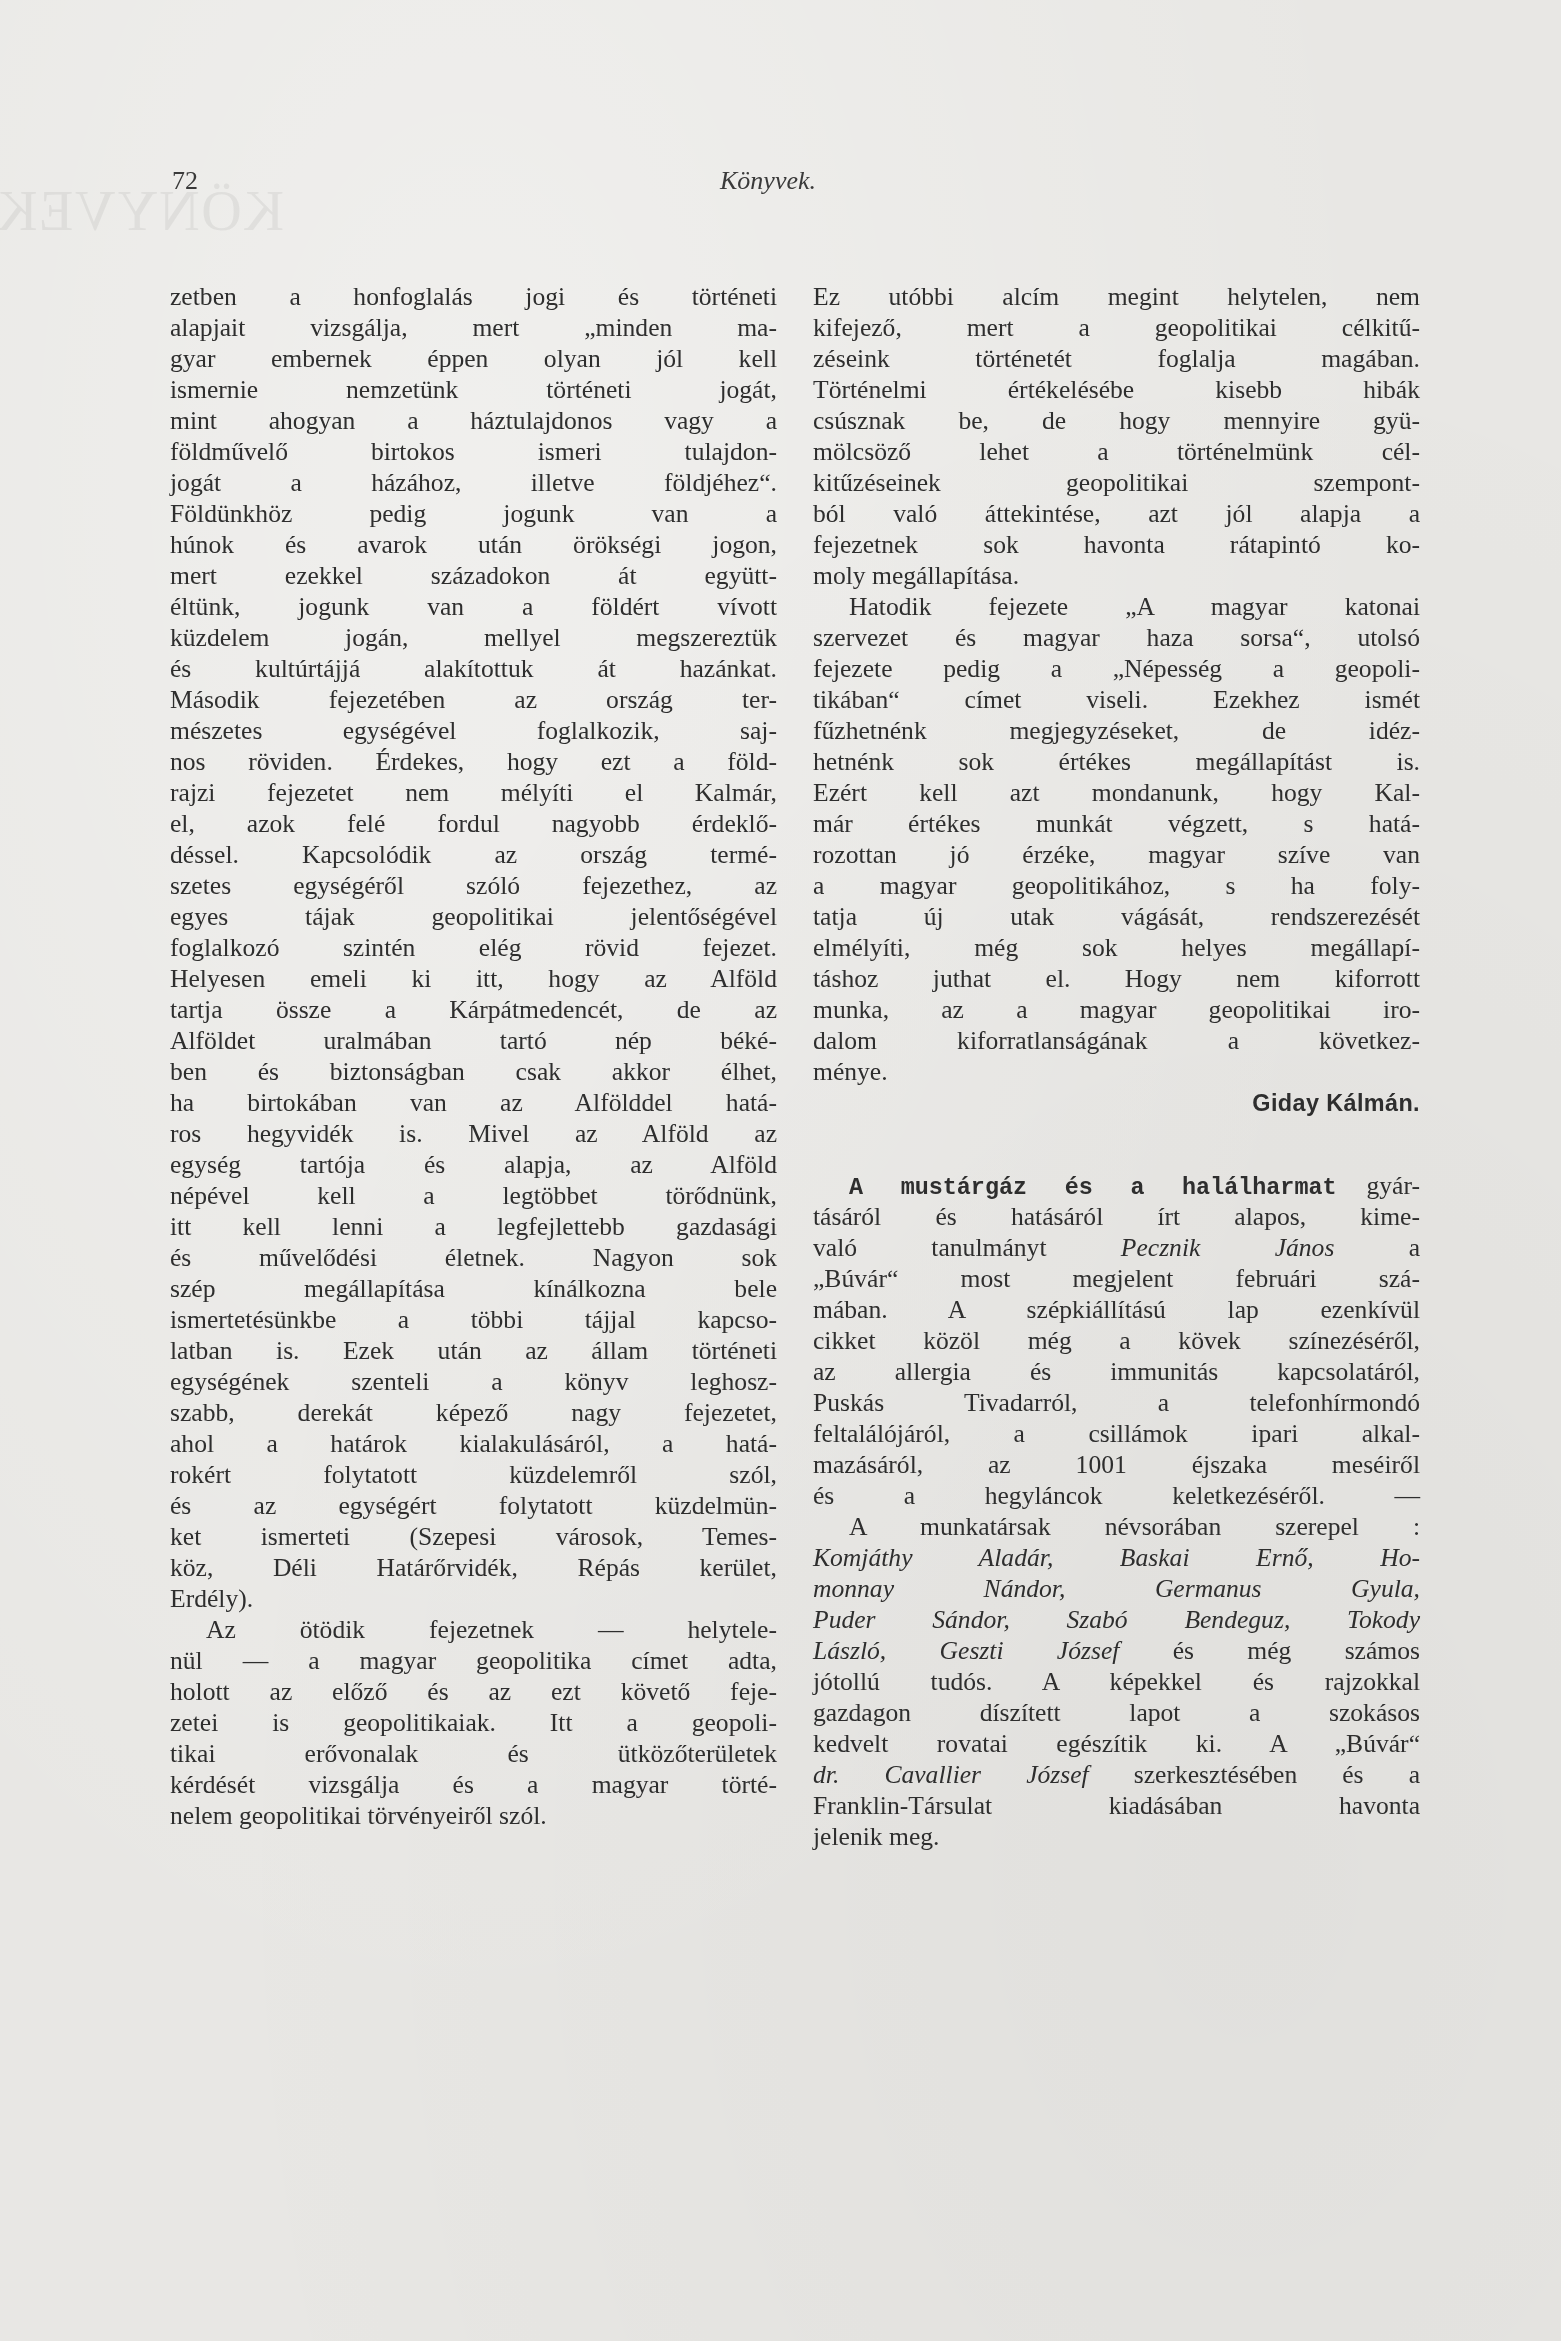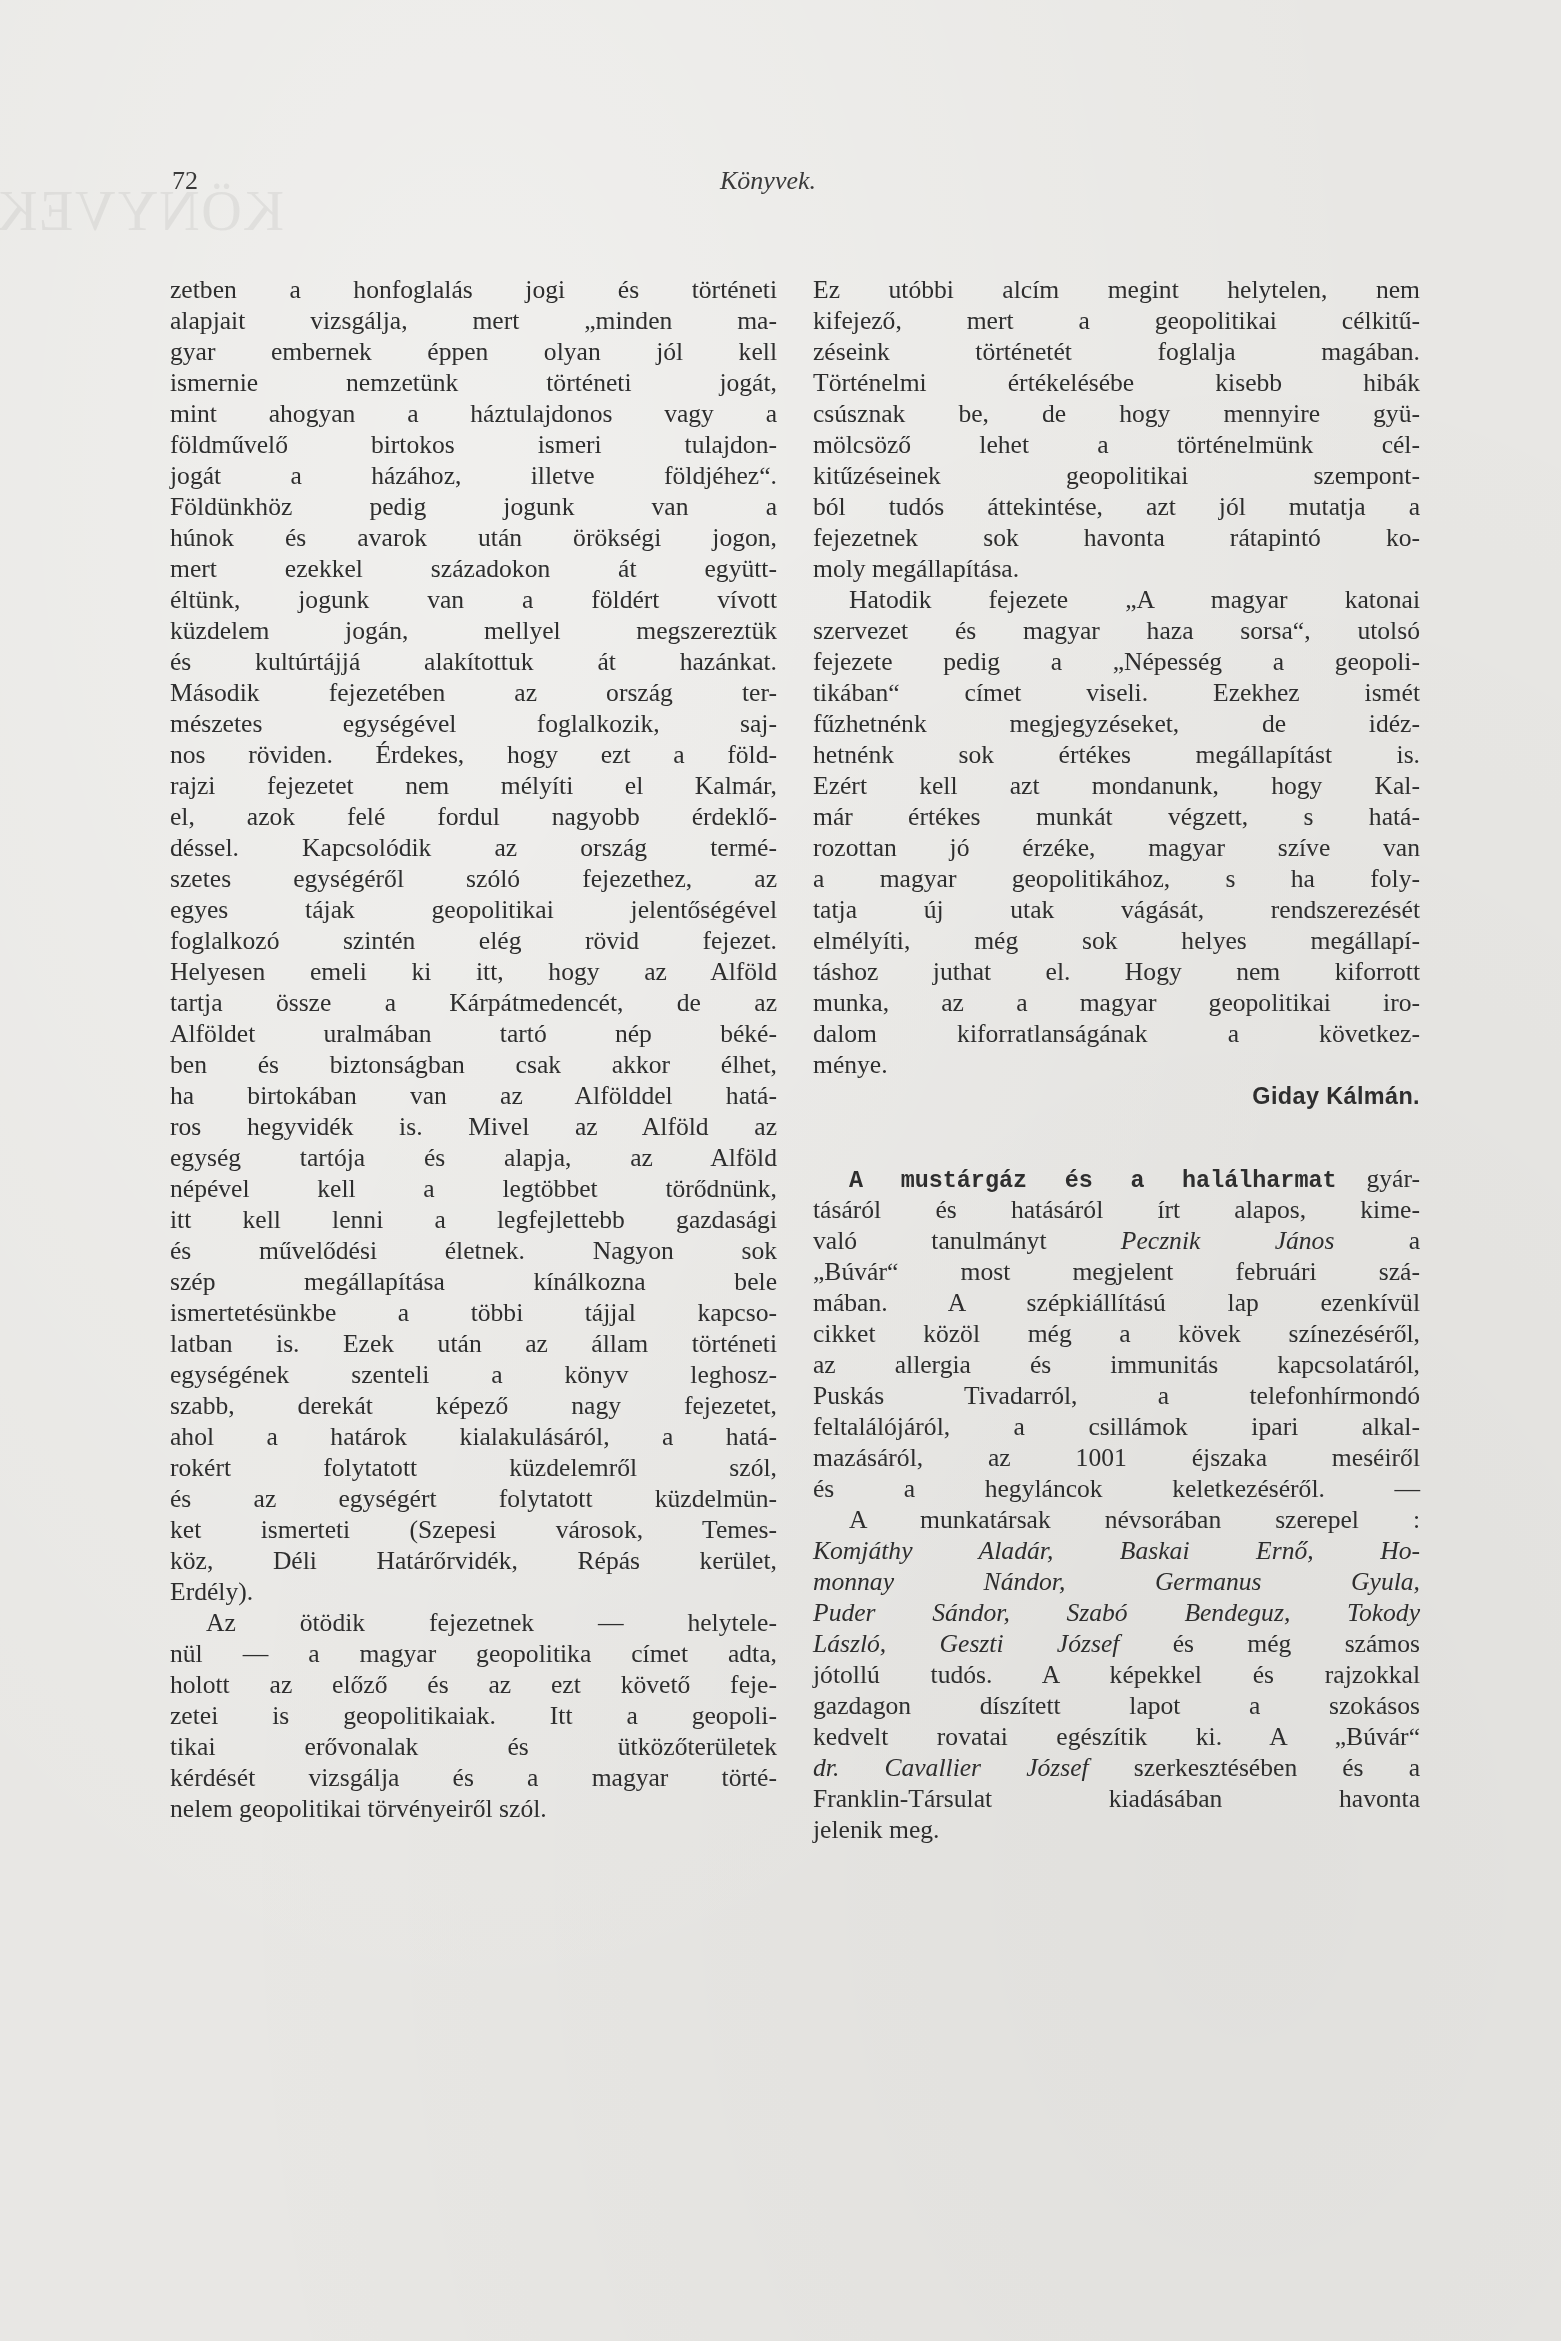--- a/index.html
+++ b/index.html
@@ -48,21 +48,21 @@
       position: absolute;
       left: 720px;
       top: 166px;
       font-family: "Liberation Serif", serif;
       font-style: italic;
       font-size: 26px;
       color: #3a3a3a;
     }
     .column {
       position: absolute;
-      top: 274px;
+      top: 281px;
       width: 607px;
       font-family: "Liberation Serif", serif;
       font-size: 25.6px;
       line-height: 31px;
       color: #2e2e2e;
     }
     .col-left { left: 170px; }
     .col-right { left: 813px; }
     .line {
       display: block;
@@ -153,21 +153,21 @@
 
   <div class="column col-right">
     <div id="review-lines">
         <span class="line">Ez utóbbi alcím megint helytelen, nem</span>
         <span class="line">kifejező, mert a geopolitikai célkitű-</span>
         <span class="line">zéseink történetét foglalja magában.</span>
         <span class="line">Történelmi értékelésébe kisebb hibák</span>
         <span class="line">csúsznak be, de hogy mennyire gyü-</span>
         <span class="line">mölcsöző lehet a történelmünk cél-</span>
         <span class="line">kitűzéseinek geopolitikai szempont-</span>
-        <span class="line">ból tudós áttekintése, azt jól mutatja a</span>
+        <span class="line">ból való áttekintése, azt jól alapja a</span>
         <span class="line">fejezetnek sok havonta rátapintó ko-</span>
         <span class="line last">moly megállapítása.</span>
         <span class="line indent">Hatodik fejezete „A magyar katonai</span>
         <span class="line">szervezet és magyar haza sorsa“, utolsó</span>
         <span class="line">fejezete pedig a „Népesség a geopoli-</span>
         <span class="line">tikában“ címet viseli. Ezekhez ismét</span>
         <span class="line">fűzhetnénk megjegyzéseket, de idéz-</span>
         <span class="line">hetnénk sok értékes megállapítást is.</span>
         <span class="line">Ezért kell azt mondanunk, hogy Kal-</span>
         <span class="line">már értékes munkát végzett, s hatá-</span>

